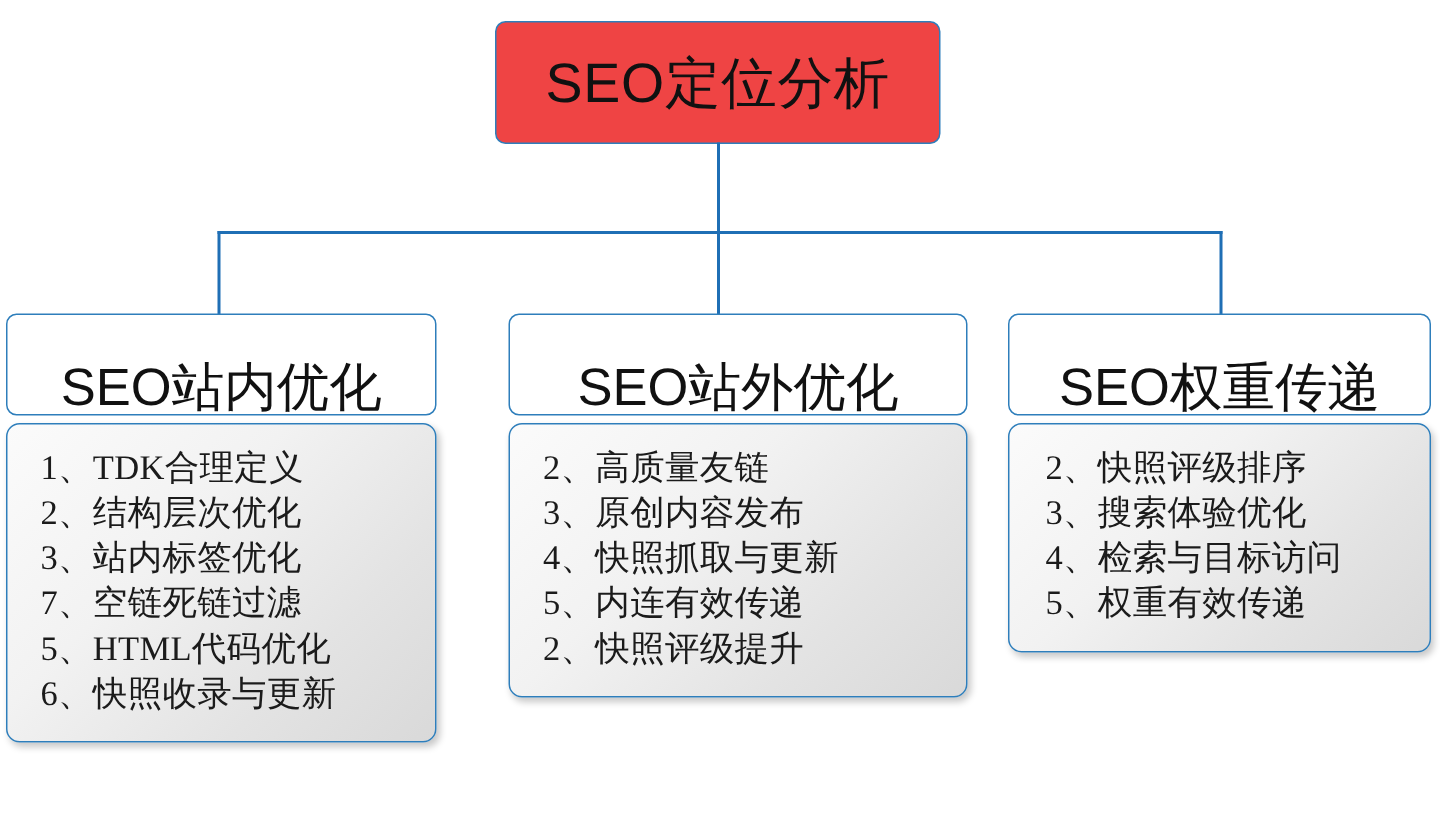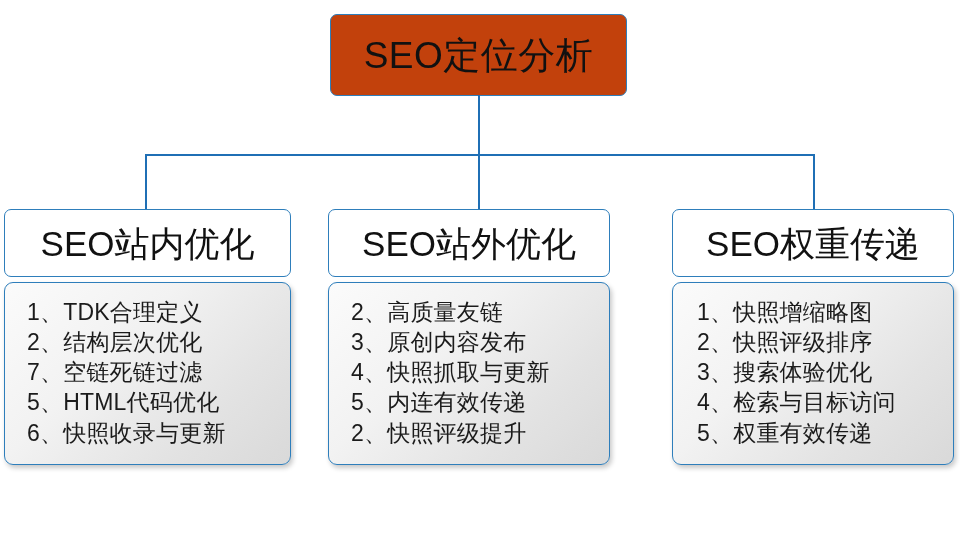--- a/index.html
+++ b/index.html
@@ -59,50 +59,50 @@
   
   #root-node {
     position: absolute;
     left: 330px;
     top: 14px;
     width: 297px;
     height: 82px;
     box-sizing: border-box;
     border: 1.6px solid #2e7ebb;
     border-radius: 7px;
-    background: #c2410c;
+    background: #ef4444;
     display: flex;
     align-items: center;
     justify-content: center;
   }
   #root-node .node-title {
     font-size: 37px;
     color: #111111;
     letter-spacing: 0.5px;
     line-height: 1;
     white-space: nowrap;
   }
 
   
   .branch-column {
     position: absolute;
     top: 209px;
   }
   #branch-column-0 { left: 4px;   width: 287px; }
-  #branch-column-1 { left: 328px; width: 282px; }
+  #branch-column-1 { left: 339px; width: 306px; }
   #branch-column-2 { left: 672px; width: 282px; border-radius: 29px; }
 
   .branch-header {
     box-sizing: border-box;
     height: 68px;
     border: 1.6px solid #2e7ebb;
     border-radius: 7px;
     background: #ffffff;
     display: flex;
-    align-items: center;
+    align-items: flex-end;
     justify-content: center;
   }
   .branch-header .branch-title {
     font-size: 35px;
     color: #111111;
     white-space: nowrap;
     line-height: 1;
   }
 
   .branch-body {
@@ -118,20 +118,21 @@
     list-style: none;
     margin: 0;
     padding: 0 0 0 22px;
   }
   .branch-list-item {
     font-size: 23px;
     color: #1b1b1b;
     line-height: 1.31;
     white-space: nowrap;
     letter-spacing: 0.2px;
+    font-family: Liberation Serif, serif;
   }
   #branch-column-2 .branch-list { padding-left: 24px; }
 </style>
 </head>
 <body>
 
 <div id="canvas">
 
   <div id="root-node">
     <span class="node-title">SEO定位分析</span>
@@ -144,20 +145,21 @@
   <div class="connector" id="branch-drop-right"></div>
 
   <div class="branch-column" id="branch-column-0">
     <div class="branch-header">
       <span class="branch-title">SEO站内优化</span>
     </div>
     <div class="branch-body">
       <ul class="branch-list">
         <li class="branch-list-item">1、TDK合理定义</li>
         <li class="branch-list-item">2、结构层次优化</li>
+        <li class="branch-list-item">3、站内标签优化</li>
         <li class="branch-list-item">7、空链死链过滤</li>
         <li class="branch-list-item">5、HTML代码优化</li>
         <li class="branch-list-item">6、快照收录与更新</li>
       </ul>
     </div>
   </div>
 
   <div class="branch-column" id="branch-column-1">
     <div class="branch-header">
       <span class="branch-title">SEO站外优化</span>
@@ -172,21 +174,20 @@
       </ul>
     </div>
   </div>
 
   <div class="branch-column" id="branch-column-2">
     <div class="branch-header">
       <span class="branch-title">SEO权重传递</span>
     </div>
     <div class="branch-body">
       <ul class="branch-list">
-        <li class="branch-list-item">1、快照增缩略图</li>
         <li class="branch-list-item">2、快照评级排序</li>
         <li class="branch-list-item">3、搜索体验优化</li>
         <li class="branch-list-item">4、检索与目标访问</li>
         <li class="branch-list-item">5、权重有效传递</li>
       </ul>
     </div>
   </div>
 
 </div>
 

